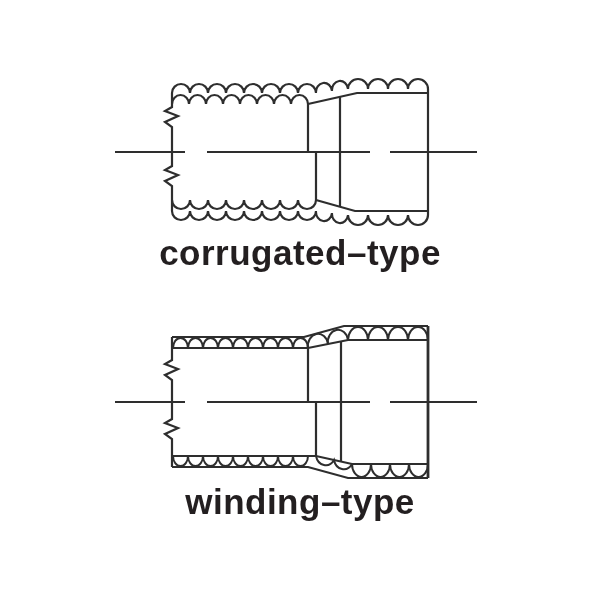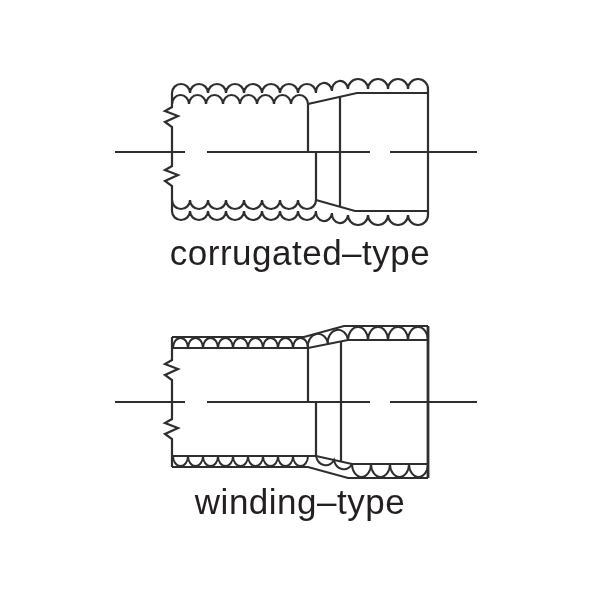--- a/index.html
+++ b/index.html
@@ -8,21 +8,21 @@
     background:#ffffff;
     font-family:"Liberation Sans", sans-serif;
     position:relative;overflow:hidden;
   }
   .stage{position:absolute;left:0;top:0;width:600px;height:600px;}
   svg.drawing{position:absolute;left:0;top:0;width:600px;height:600px;}
   .fig-label{
     position:absolute;left:0;width:600px;
     text-align:center;
     font-size:35px;
-    font-weight:400;
+    font-weight:700;
     letter-spacing:0.5px;
     color:#231f20;
     user-select:none;
   }
   .fig-label.corrugated{top:233px;}
   .fig-label.winding{top:482px;}
 </style>
 </head>
 <body>
 

